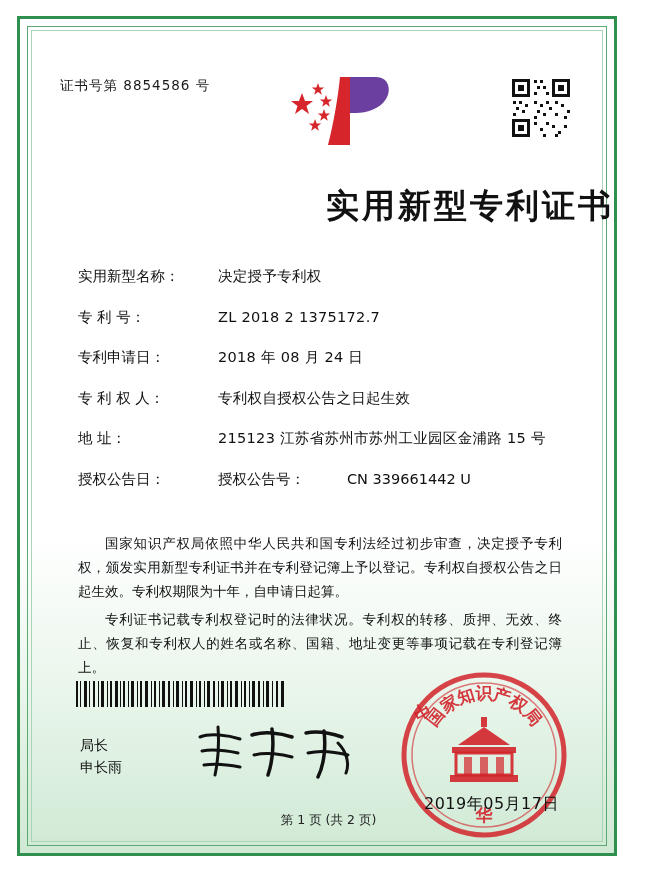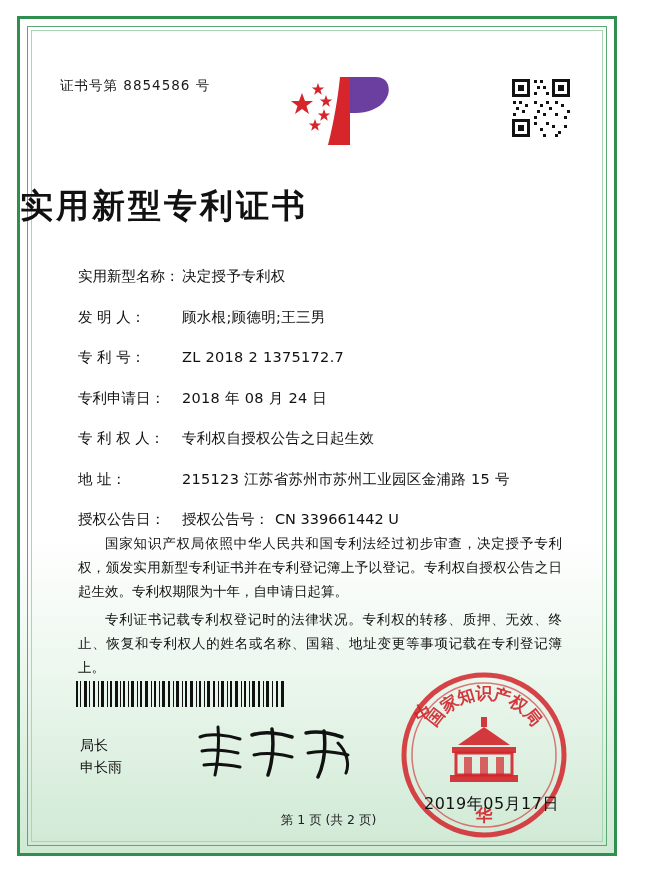--- a/index.html
+++ b/index.html
@@ -75,41 +75,42 @@
     top: 58px;
     width: 62px;
     height: 62px;
   }
 
   .title {
     position: absolute;
     left: 0;
     right: 0;
     top: 165px;
-    text-align: left;
+    text-align: right;
     font-family: "DejaVu Sans", sans-serif;
     font-size: 33px;
     font-weight: bold;
     color: #111111;
     letter-spacing: 3px;
   }
 
   
   .fields {
     position: absolute;
     left: 58px;
     right: 45px;
     top: 248px;
   }
   .field-row {
     display: flex;
     align-items: baseline;
     margin-bottom: 21.5px;
     font-size: 14.5px;
     color: #111111;
+    gap: 36px;
   }
   .field-label {
     width: 104px;
     flex: 0 0 104px;
     white-space: nowrap;
     letter-spacing: 0px;
   }
   .field-value {
     flex: 1 1 auto;
     white-space: nowrap;
@@ -275,24 +276,20 @@
         </g>
       </svg>
     </div>
 
     <div class="title">实用新型专利证书</div>
 
     <div class="fields">
       <div class="field-row">
         <div class="field-label">实用新型名称：</div>
         <div class="field-value">决定授予专利权</div>
-      </div>
-      <div class="field-row">
-        <div class="field-label">发 明 人：</div>
-        <div class="field-value">顾水根;顾德明;王三男</div>
       </div>
       <div class="field-row">
         <div class="field-label">专 利 号：</div>
         <div class="field-value">ZL 2018 2 1375172.7</div>
       </div>
       <div class="field-row">
         <div class="field-label">专利申请日：</div>
         <div class="field-value">2018 年 08 月 24 日</div>
       </div>
       <div class="field-row">

